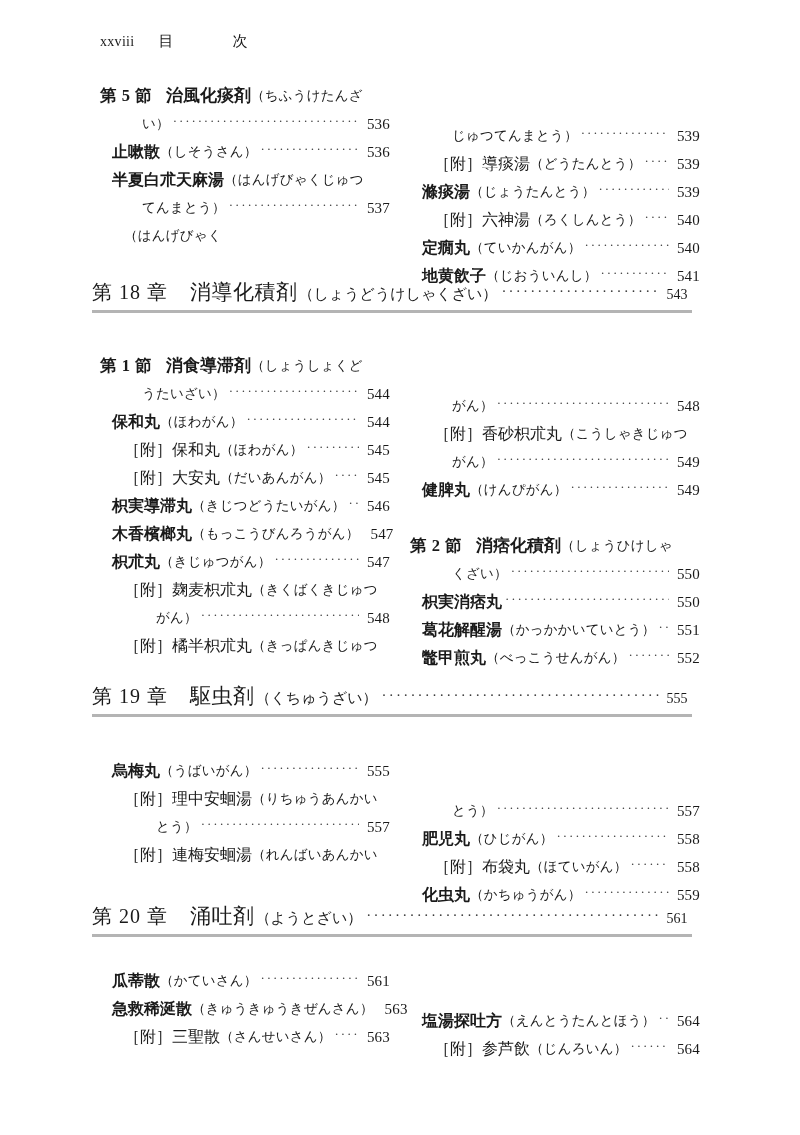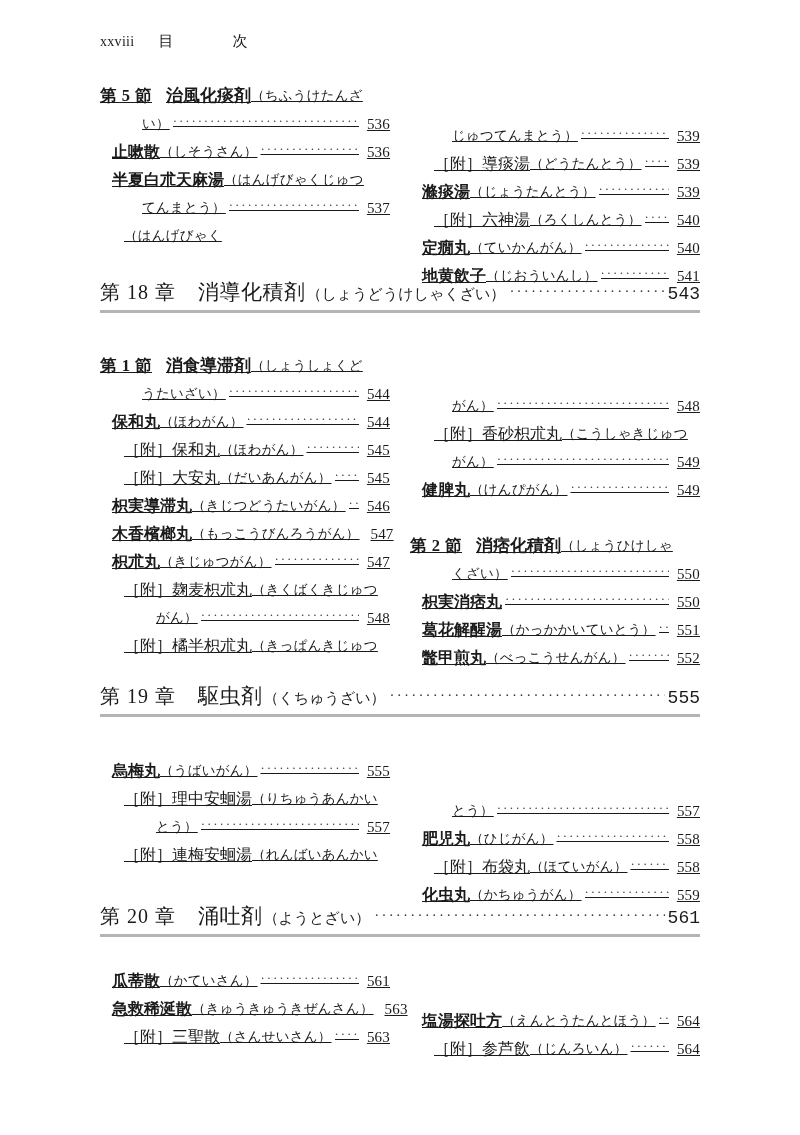--- a/index.html
+++ b/index.html
@@ -39,21 +39,21 @@
   }
   .runhead .rh-title {
     font-size: 15px;
     margin-left: 24px;
     letter-spacing: 22px;
   }
 
   
   .chapter {
     position: absolute;
-    left: 100px;
+    left: 92px;
     width: 600px;
   }
   .chapter-line {
     display: flex;
     align-items: baseline;
     white-space: nowrap;
     padding-bottom: 4px;
   }
   .chapter-num {
     font-size: 20px;
@@ -75,25 +75,24 @@
   .chapter-leader {
     flex: 1 1 auto;
     overflow: hidden;
     margin: 0 3px 0 4px;
     transform: translateY(-3px);
     font-size: 15px;
     letter-spacing: 2.2px;
     color: #3a3a3a;
   }
   .chapter-page {
-    font-size: 18px;
+    font-size: 14px;
     flex: none;
     min-width: 30px;
-    text-align: left;
-    font-family: Liberation Mono, monospace;
+    text-align: center;
   }
   .chapter-rule {
     height: 3px;
     background: #b4b4b4;
     width: 600px;
   }
 
   
   .block {
     position: absolute;
@@ -107,21 +106,20 @@
   }
   .col.left  { left: 0px; }
   .col.right { left: 310px; margin-top: 40px; }
 
   .entry {
     display: flex;
     align-items: flex-start;
     white-space: nowrap;
     height: 28px;
     line-height: 28px;
-    text-decoration: underline;
   }
   .entry .txt {
     flex: none;
     font-size: 16px;
   }
   .entry .kana {
     flex: none;
     font-size: 13.5px;
     letter-spacing: 0.2px;
   }

